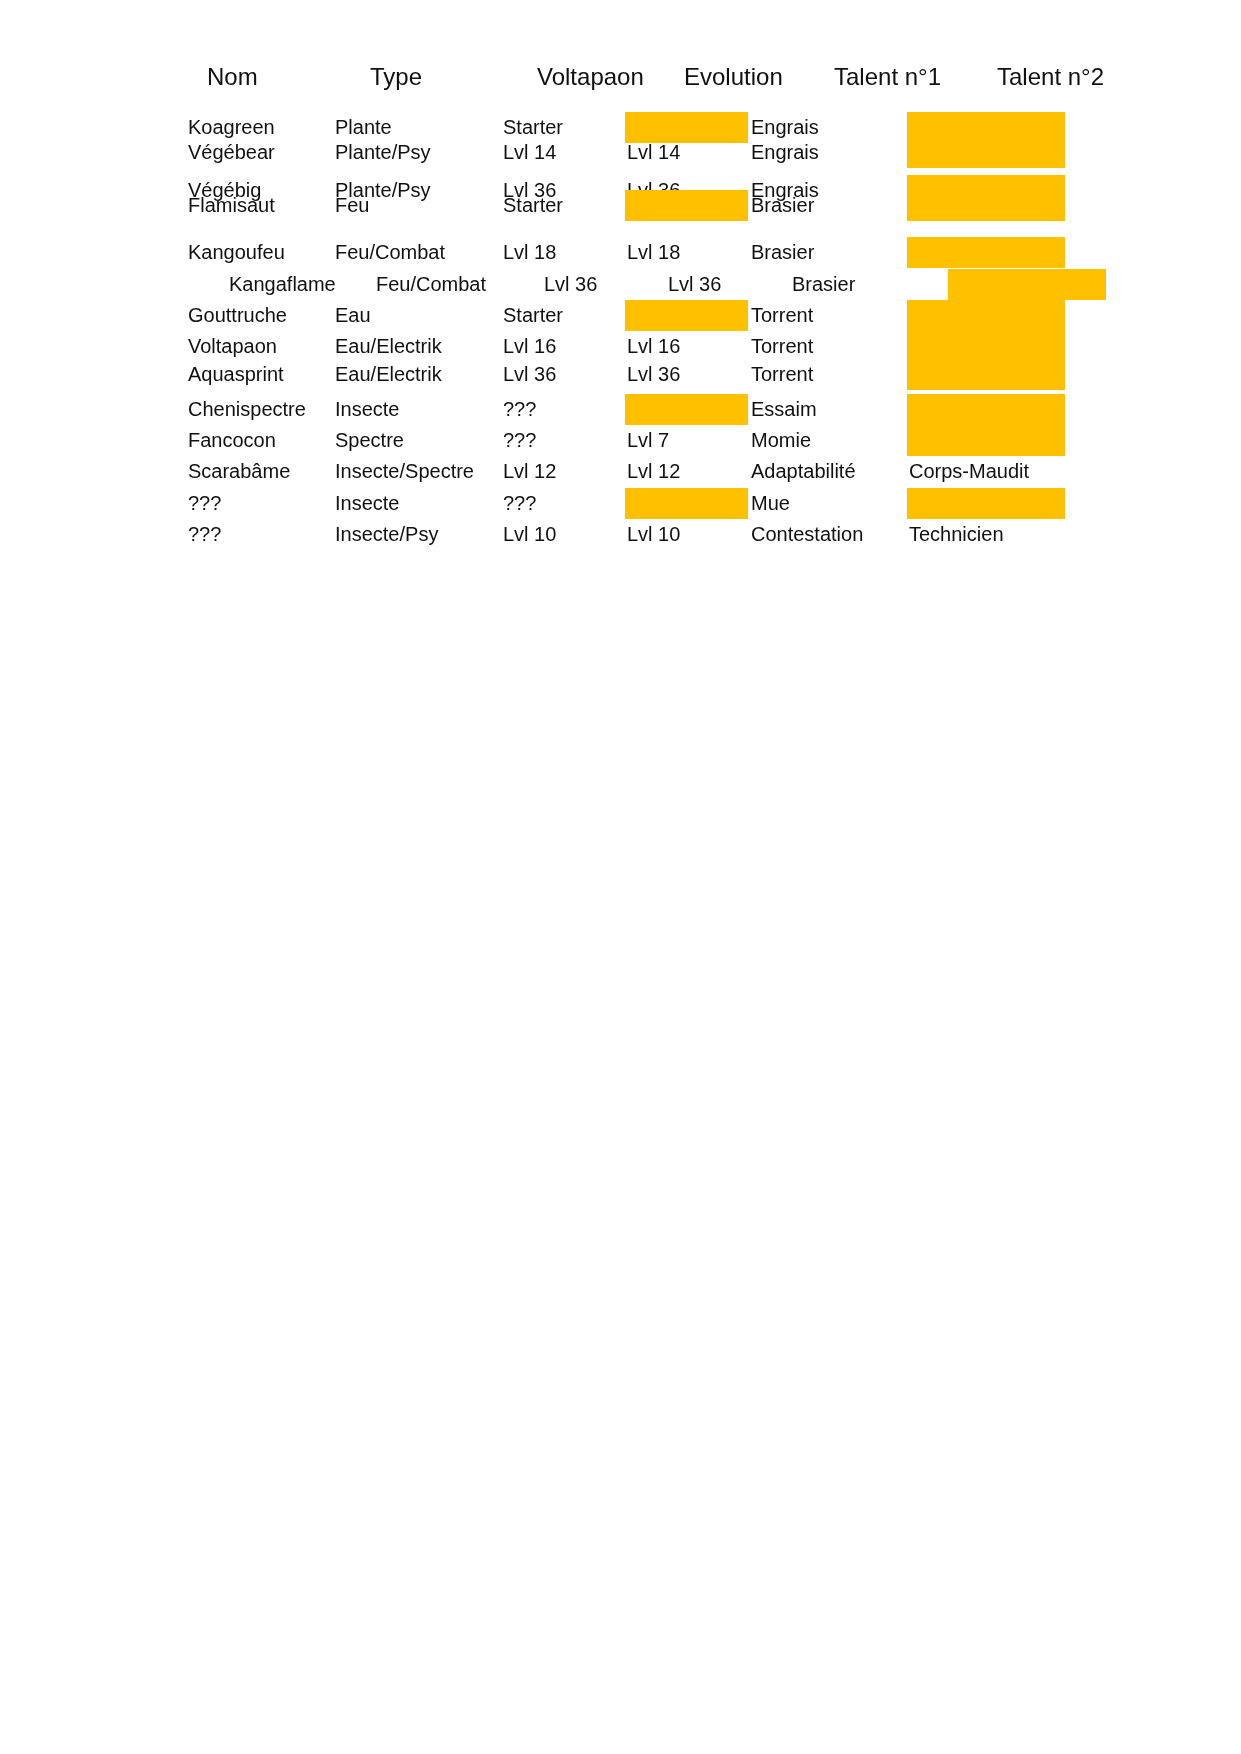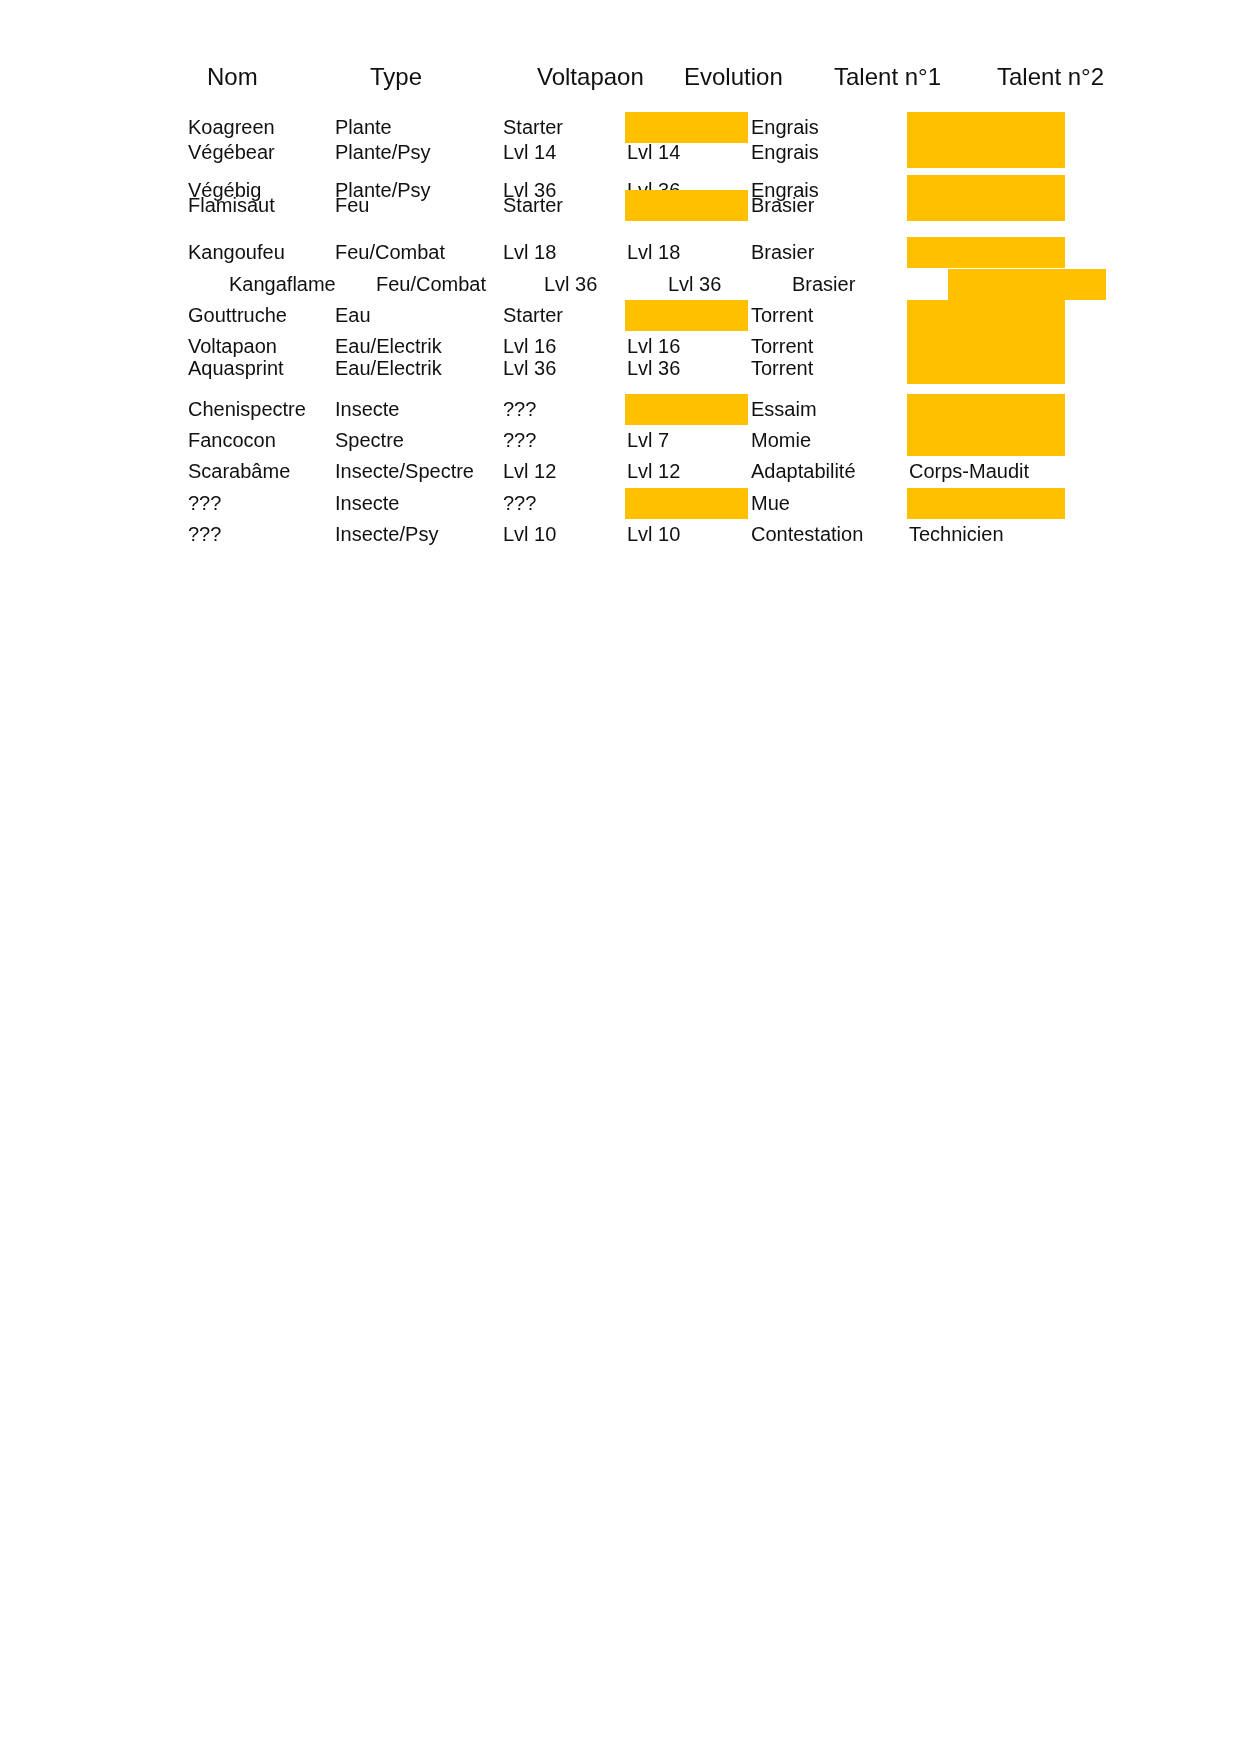--- a/index.html
+++ b/index.html
@@ -87,21 +87,21 @@
       <div class="cell c-t2 hl" style="background: rgb(255, 192, 0);"></div>
     </div>
     <div class="row" style="top: 219.1px;">
       <div class="cell c-nom">Voltapaon</div>
       <div class="cell c-type">Eau/Electrik</div>
       <div class="cell c-obt">Lvl 16</div>
       <div class="cell c-evo">Lvl 16</div>
       <div class="cell c-t1">Torrent</div>
       <div class="cell c-t2 hl" style="background: rgb(255, 192, 0);"></div>
     </div>
-    <div class="row" style="top: 241px;">
+    <div class="row" style="top: 247px;">
       <div class="cell c-nom">Aquasprint</div>
       <div class="cell c-type">Eau/Electrik</div>
       <div class="cell c-obt">Lvl 36</div>
       <div class="cell c-evo">Lvl 36</div>
       <div class="cell c-t1">Torrent</div>
       <div class="cell c-t2 hl" style="background: rgb(255, 192, 0);"></div>
     </div>
     <div class="row" style="top: 281.7px;">
       <div class="cell c-nom">Chenispectre</div>
       <div class="cell c-type">Insecte</div>

